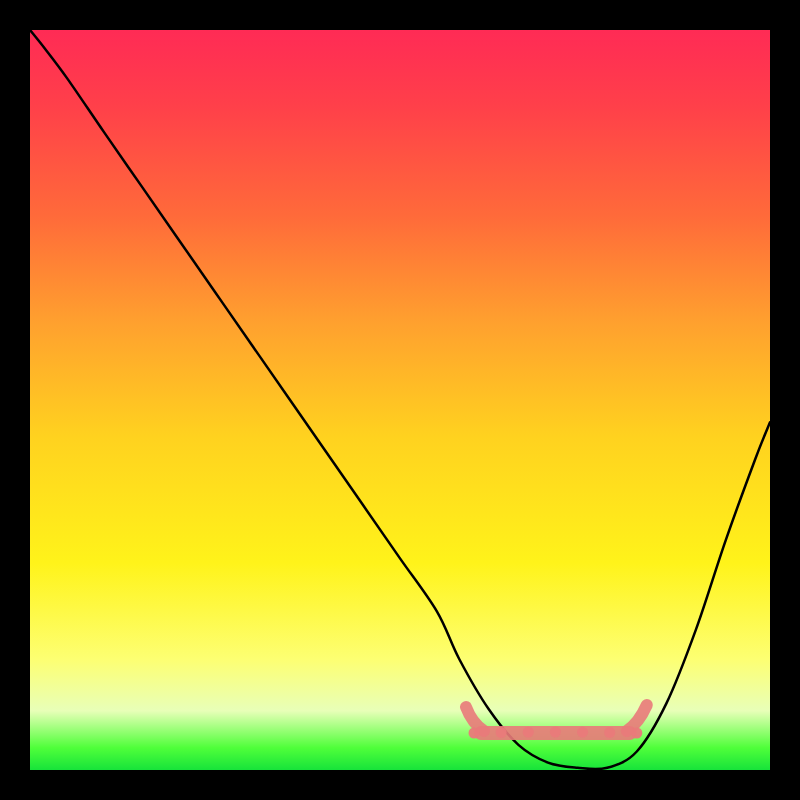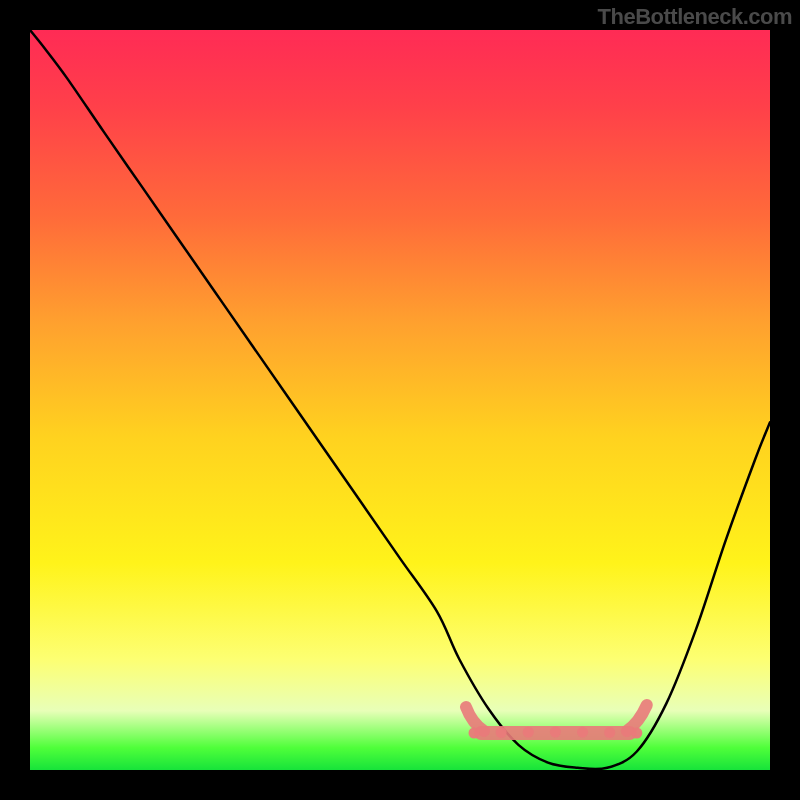--- a/index.html
+++ b/index.html
@@ -55,21 +55,20 @@
     top: 30px;
     width: 740px;
     height: 740px;
     z-index: 5;
   }
 </style>
 </head>
 <body>
 
 <div class="frame">
-  <div class="watermark">TheBottleneck.com</div>
 
   <div class="plot-area"></div>
 
   <svg class="overlay" viewBox="0 0 740 740" preserveAspectRatio="none">
     <path id="curve-path" fill="none" stroke="#000" stroke-width="2.5" stroke-linecap="round" stroke-linejoin="round" d="M 0,0 C 2.466666666666667,3.083333333333336 8.633333333333333,10.483333333333357 14.8,18.500000000000018 C 20.96666666666667,26.51666666666668 27.133333333333333,34.16333333333329 37,48.09999999999996 C 46.86666666666667,62.036666666666626 61.666666666666664,84.23666666666666 74,102.12 C 86.33333333333333,120.00333333333334 98.66666666666667,137.64 111,155.39999999999998 C 123.33333333333333,173.15999999999997 135.66666666666666,190.92000000000002 148,208.68 C 160.33333333333334,226.44 172.66666666666666,244.2 185,261.96 C 197.33333333333334,279.71999999999997 209.66666666666666,297.48 222,315.24 C 234.33333333333334,333 246.66666666666666,350.76 259,368.52 C 271.3333333333333,386.28 283.6666666666667,404.0400000000001 296,421.80000000000007 C 308.3333333333333,439.56000000000006 320.6666666666667,457.32 333,475.08 C 345.3333333333333,492.84 357.66666666666663,510.6 370,528.36 C 382.33333333333337,546.12 397.1333333333334,564.8666666666667 407.00000000000006,581.64 C 416.86666666666673,598.4133333333333 420.56666666666666,612.72 429.2,629 C 437.8333333333333,645.28 448.93333333333334,665.0133333333333 458.8,679.32 C 468.6666666666667,693.6266666666668 478.53333333333336,705.96 488.40000000000003,714.84 C 498.2666666666667,723.72 508.1333333333333,728.7766666666666 518,732.6 C 527.8666666666667,736.4233333333334 537.7333333333333,736.9166666666666 547.6,737.78 C 557.4666666666667,738.6433333333333 567.3333333333334,740.4933333333333 577.2,737.78 C 587.0666666666667,735.0666666666666 596.9333333333333,732.23 606.8,721.5 C 616.6666666666666,710.77 626.5333333333333,693.75 636.4,673.4 C 646.2666666666667,653.05 656.1333333333333,626.5333333333334 666,599.4000000000001 C 675.8666666666667,572.2666666666668 685.7333333333332,538.9666666666667 695.5999999999999,510.59999999999997 C 705.4666666666666,482.2333333333333 717.8,448.9333333333334 725.1999999999999,429.20000000000005 C 732.5999999999999,409.4666666666667 737.5333333333333,398.36666666666673 740,392.20000000000005"></path>
     <g id="flat-region-group">
         <rect x="444" y="696" width="162.79999999999995" height="14" rx="7" fill="#e97a7a" opacity="0.9"></rect>
         <path d="M 436,677 Q 442,693 454,701" stroke="#e97a7a" stroke-width="12" stroke-linecap="round" fill="none" opacity="0.9"></path>
         <path d="M 596.8,701 Q 608.8,693 616.8,675" stroke="#e97a7a" stroke-width="12" stroke-linecap="round" fill="none" opacity="0.9"></path>
         <circle cx="444" cy="703" r="5.5" fill="#e97a7a" opacity="0.95"></circle>

